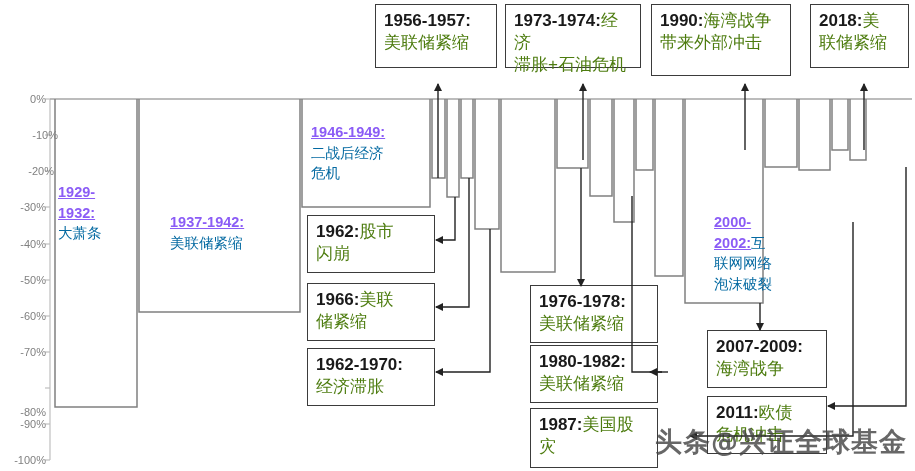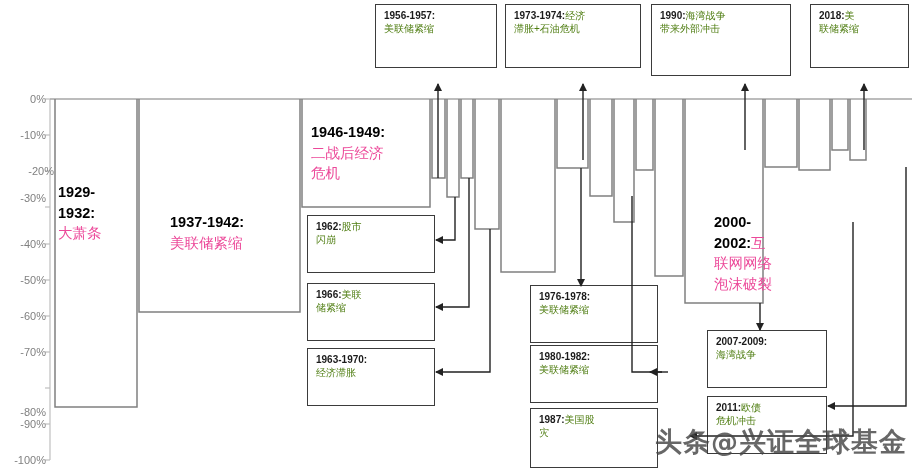--- a/index.html
+++ b/index.html
@@ -23,59 +23,59 @@
   }
 
   .callout{
     position:absolute;
     background:#ffffff;
     border:1.6px solid #3b3b3b;
     box-sizing:border-box;
     z-index:5;
     padding:5px 7px 4px 8px;
     line-height:1.28;
-    font-size:10px;
+    font-size:17px;
     color:#1a1a1a;
   }
   .callout .zh{color:#4d7c0f;}
   .callout .en{color:#1a1a1a;font-weight:bold;}
 
   .inline-label{
     position:absolute;
     z-index:4;
     background:transparent;
     line-height:1.42;
     font-size:14.5px;
     color:#1a1a1a;
     white-space:nowrap;
   }
-  .inline-label .zh{color:#ec4899;}
-  .inline-label .en{color:#000000;font-weight:bold;}
+  .inline-label .zh{color:#0369a1;}
+  .inline-label .en{color:#8b5cf6;font-weight:bold;text-decoration:underline;}
 
   .watermark{
     position:absolute;
     left:655px;top:424px;
     font-size:27px;
     font-weight:bold;
     color:rgba(70,70,70,0.82);
     letter-spacing:1px;
     z-index:20;
     white-space:nowrap;
     font-family:"DejaVu Sans",sans-serif;
   }
 </style>
 </head>
 <body>
 
 <div id="stage">
 
   <div class="ytick" style="left:0px;top:93px;">0%</div>
-  <div class="ytick" style="left:0px;top:129px;">-10%</div>
+  <div class="ytick" style="left:12px;top:129px;">-10%</div>
   <div class="ytick" style="left:0px;top:165px;padding-left:8px;">-20%</div>
-  <div class="ytick" style="left:0px;top:192px;">-30%</div>
+  <div class="ytick" style="left:0px;top:201px;">-30%</div>
   <div class="ytick" style="left:0px;top:238px;">-40%</div>
   <div class="ytick" style="left:0px;top:274px;">-50%</div>
   <div class="ytick" style="left:0px;top:310px;">-60%</div>
   <div class="ytick" style="left:0px;top:346px;">-70%</div>
   <div class="ytick" style="left:0px;top:382px;margin-top:24px;">-80%</div>
   <div class="ytick" style="left:0px;top:418px;">-90%</div>
   <div class="ytick" style="left:0px;top:454px;">-100%</div>
 
   <svg class="layer behind" viewBox="0 0 915 471">
 
@@ -220,21 +220,21 @@
     <div><span class="en">1962:</span><span class="zh">股市</span></div>
     <div class="zh">闪崩</div>
   </div>
 
   <div class="callout" style="left:307px;top:283px;width:128px;height:58px;">
     <div><span class="en">1966:</span><span class="zh">美联</span></div>
     <div class="zh">储紧缩</div>
   </div>
 
   <div class="callout" style="left:307px;top:348px;width:128px;height:58px;">
-    <div class="en">1963-1970:</div>
+    <div class="en">1962-1970:</div>
     <div class="zh">经济滞胀</div>
   </div>
 
   <div class="callout" style="left:530px;top:285px;width:128px;height:58px;">
     <div class="en">1976-1978:</div>
     <div class="zh">美联储紧缩</div>
   </div>
 
   <div class="callout" style="left:530px;top:345px;width:128px;height:58px;">
     <div class="en">1980-1982:</div>

